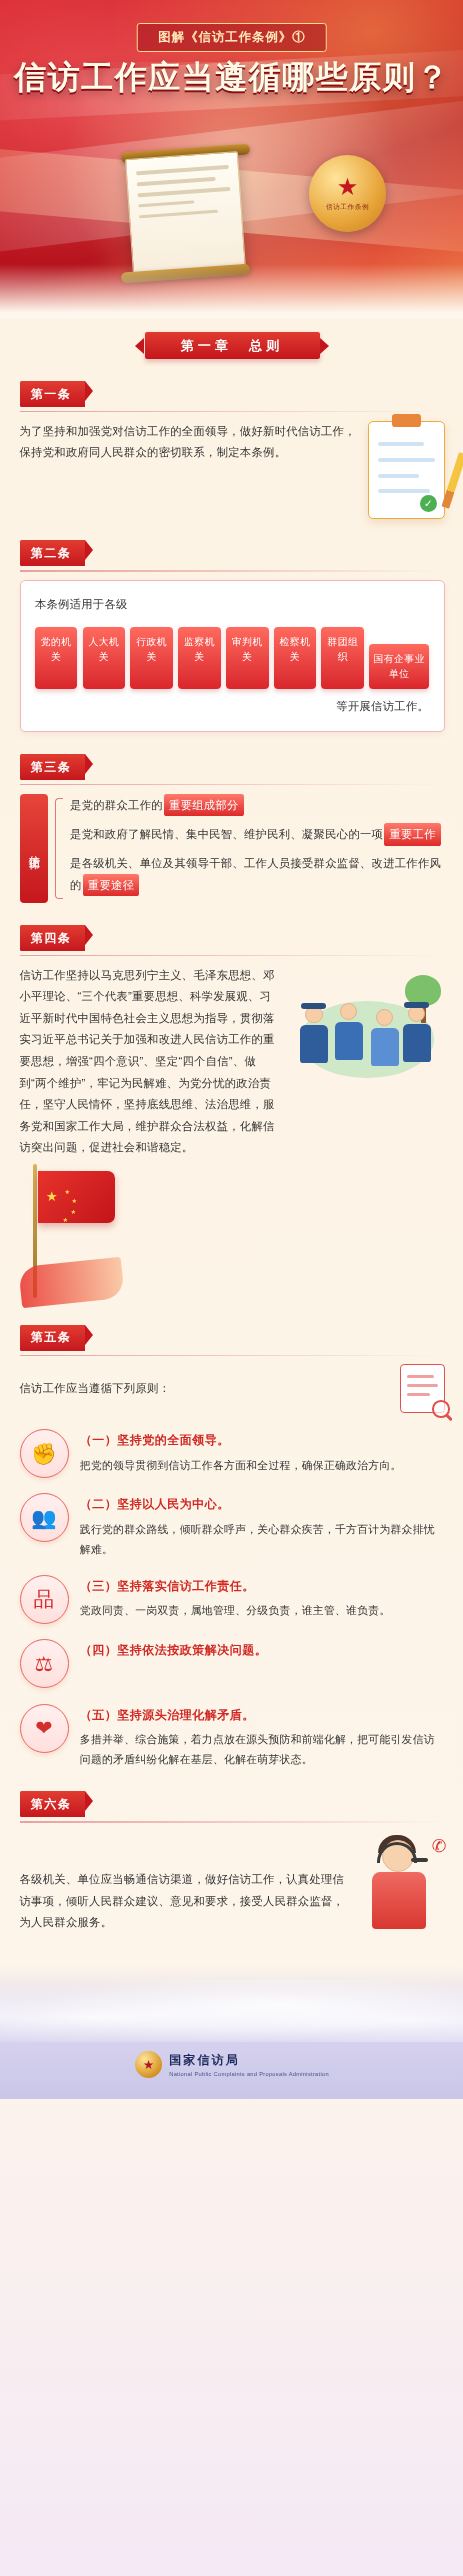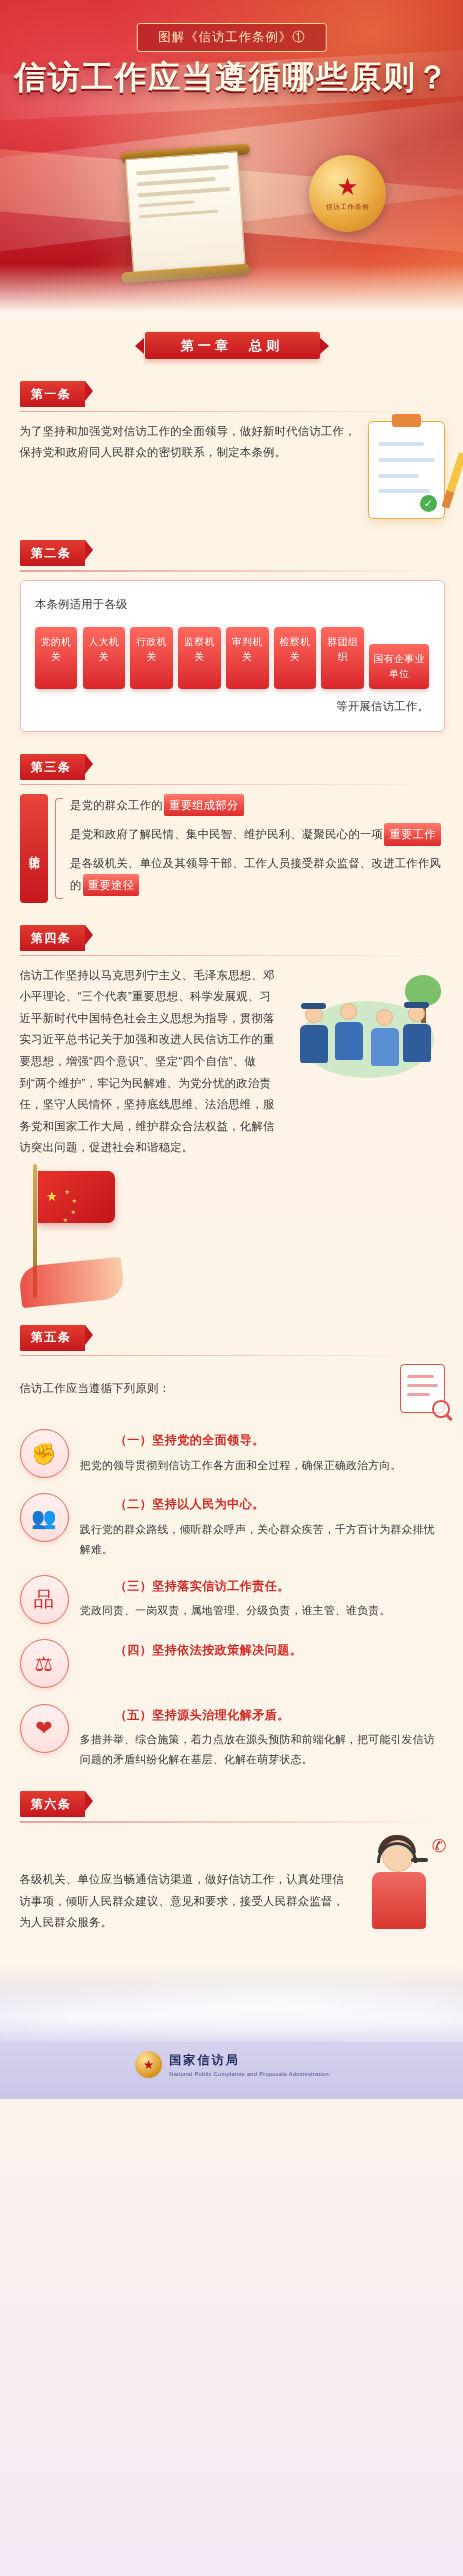--- a/index.html
+++ b/index.html
@@ -57,20 +57,21 @@
     left: 50%; top: 23px;
     transform: translateX(-50%);
     padding: 5.2px 20.6px;
     border: 1px solid #ffd98a;
     border-radius: 3.1px;
     background: rgba(150, 10, 18, 0.45);
     color: #ffe9b8;
     font-size: 12.4px;
     letter-spacing: 1px;
     white-space: nowrap;
+    font-weight: bold;
   }
   .main-title {
     position: absolute;
     left: 50%; top: 56px;
     transform: translateX(-50%);
     width: 443px;
     text-align: center;
     font-size: 32px;
     font-weight: bold;
     letter-spacing: 1.5px;
@@ -433,21 +434,21 @@
     border-radius: 50%;
     background: linear-gradient(180deg, #fff0ef, #ffe0de);
     border: 1.5px solid #e8645c;
     display: flex; align-items: center; justify-content: center;
     font-size: 20.6px; color: #d42f2a;
     box-shadow: 0 2.1px 5.2px rgba(220,100,90,0.18);
   }
   .p-text { flex: 1; padding-top: 1px; }
   .p-title {
     font-size: 12px; font-weight: bold; color: #d12a25;
-    margin-bottom: 4.1px; letter-spacing: 0.5px; margin-left: 35px;
+    margin-bottom: 4.1px; letter-spacing: 0.5px;
   }
   .p-desc { font-size: 10.8px; line-height: 19.6px; color: #333; }
 
   
   .art6-row { display: flex; gap: 10.3px; align-items: flex-end; }
   .operator {
     position: relative; width: 88px; height: 103px; flex: 0 0 88px;
   }
   .operator .o-head {
     position: absolute; left: 25px; top: 9.3px;

